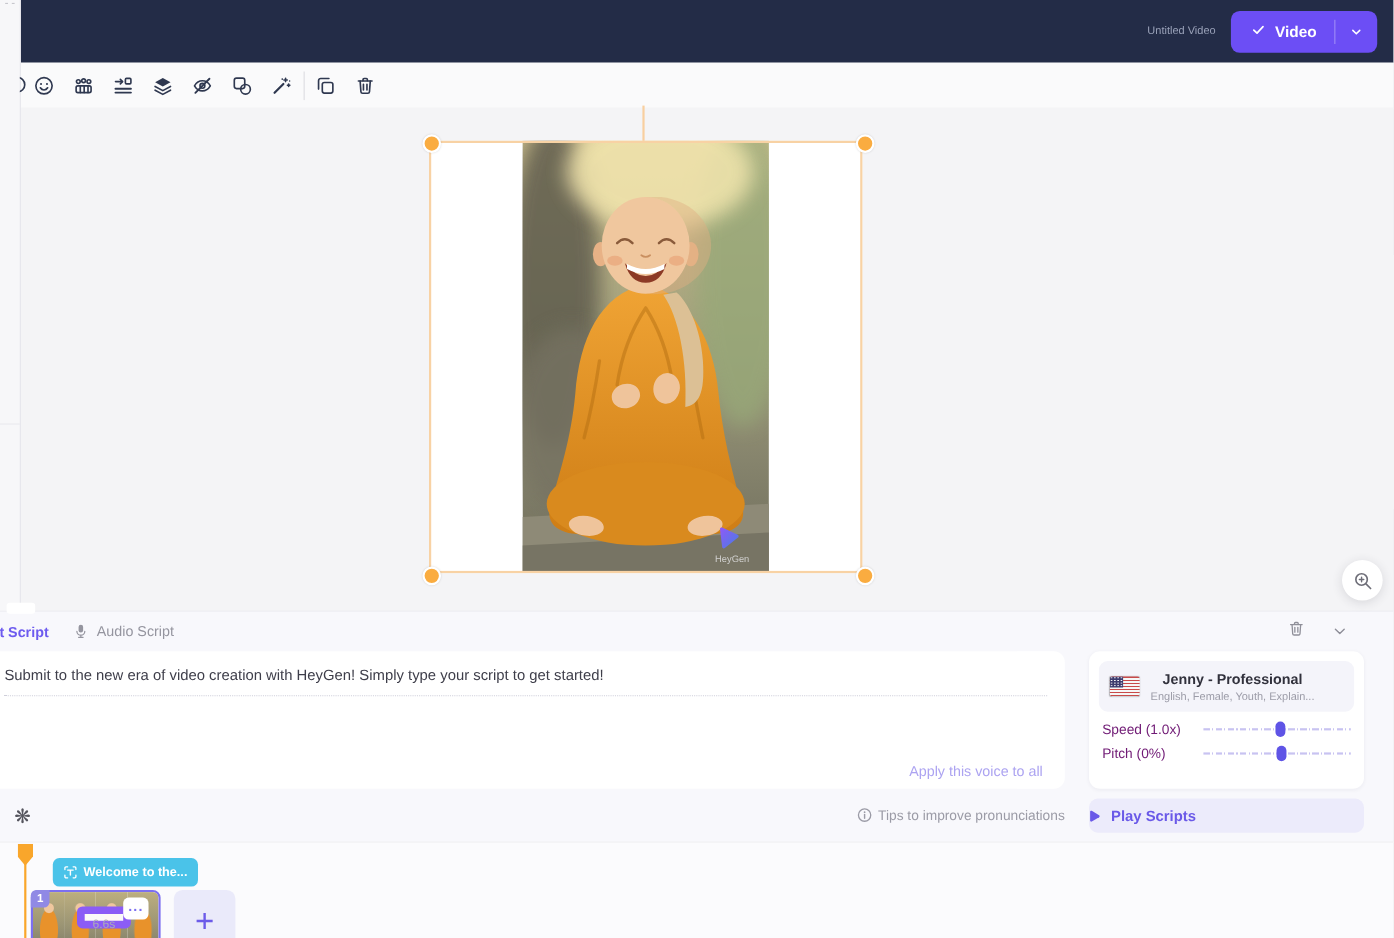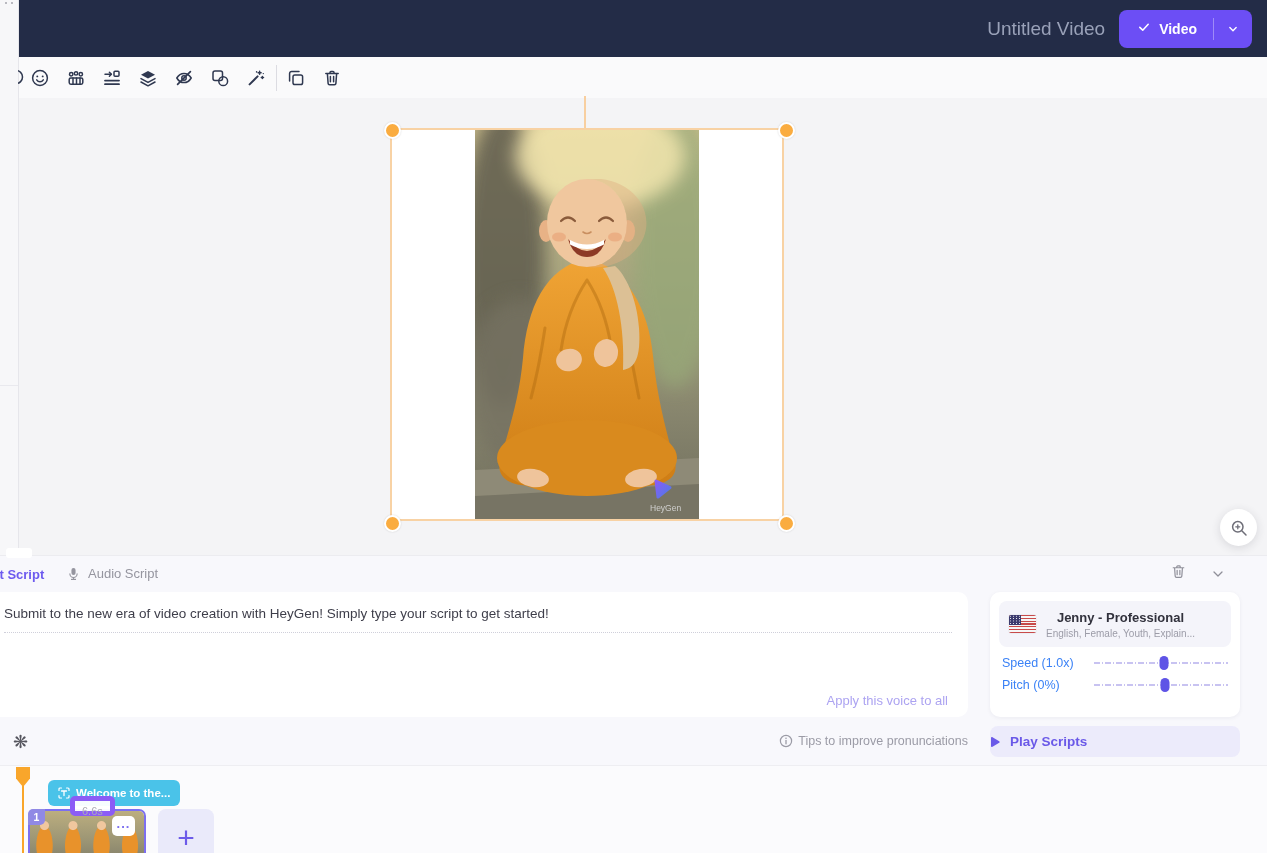--- a/index.html
+++ b/index.html
@@ -8,21 +8,21 @@
   .abs{position:absolute;}
 
   
   .left-strip{left:0;top:0;width:18px;height:555px;background:#F7F7F9;border-right:1px solid #E6E6EB;z-index:5;}
   .strip-dots{left:3px;top:1px;width:12px;height:4px;background-image:radial-gradient(#B9B9C0 1px,transparent 1.2px);background-size:6px 4px;}
   .strip-line{left:0;top:385px;width:18px;height:1px;background:#E9E9EE;}
   .strip-tab{left:6px;top:548px;width:26px;height:10px;background:#fff;border-radius:3px;z-index:6;}
 
   
   .navbar{left:18px;top:0;width:1249px;height:57px;background:#232C47;display:flex;align-items:center;justify-content:flex-end;gap:14px;padding-right:15px;box-sizing:border-box;}
-  .nav-title{color:#99A1B8;font-size:19px;}
+  .nav-title{color:#99A1B8;font-size:10px;}
   .btn-preview{display:flex;align-items:center;gap:8px;height:38px;padding:0 18px;border:1px solid #454F6E;border-radius:8px;color:#FFFFFF;font-size:14px;font-weight:bold;cursor:pointer;}
   .btn-submit{display:flex;align-items:center;height:38px;border-radius:8px;background:#6C4EF5;color:#fff;font-size:14px;font-weight:bold;cursor:pointer;}
   .submit-main{display:flex;align-items:center;gap:8px;padding:0 16px 0 18px;}
   .submit-divider{width:1px;height:22px;background:rgba(255,255,255,.35);}
   .submit-caret{padding:0 12px;display:flex;align-items:center;}
 
   
   .toolbar{left:18px;top:57px;width:1249px;height:41px;background:#FAFAFB;border-bottom:1px solid #EFEFF2;}
   .tb-icon{position:absolute;top:68px;width:20px;height:20px;z-index:6;cursor:pointer;}
   .tb-divider{left:276px;top:65px;width:1px;height:26px;background:#DCDCE2;z-index:6;}
@@ -54,42 +54,42 @@
   .voice-card{left:990px;top:592px;width:250px;height:125px;background:#fff;border-radius:10px;box-shadow:0 1px 4px rgba(30,30,60,.06);z-index:5;box-sizing:border-box;}
   .voice-row{margin:9px;height:46px;background:#F4F4FA;border-radius:8px;display:flex;align-items:center;gap:10px;padding:0 10px;cursor:pointer;text-align:center;}
   .flag{width:27px;height:18px;border-radius:2px;overflow:hidden;position:relative;flex:none;
         background:repeating-linear-gradient(180deg,#C84A4A 0 1.4px,#F6F6F6 1.4px 2.77px);box-shadow:0 0 1px rgba(0,0,0,.3);}
   .flag::after{content:"";position:absolute;left:0;top:0;width:11.5px;height:9.7px;background-color:#3C3B6E;
         background-image:radial-gradient(#fff .6px,transparent .8px);background-size:3px 2.4px;}
   .voice-meta{min-width:0;}
   .voice-name{font-size:13px;font-weight:bold;color:#31313C;white-space:nowrap;}
   .voice-attrs{font-size:10px;color:#9C9CA8;margin-top:3px;white-space:nowrap;overflow:hidden;text-overflow:ellipsis;max-width:180px;}
   .slider-row{margin:8px 12px 0;display:flex;align-items:center;}
-  .slider-label{width:92px;font-size:12.5px;color:#3b82f6;flex:none;}
+  .slider-label{width:92px;font-size:12.5px;color:#701a75;flex:none;}
   .slider{flex:1;position:relative;height:14px;cursor:pointer;}
   .slider-track{position:absolute;left:0;right:0;top:6px;height:2px;
         background:repeating-linear-gradient(90deg,#C8C3F1 0 6px,transparent 6px 8px,#C8C3F1 8px 9px,transparent 9px 11px);}
   .slider-thumb{position:absolute;top:0;width:9px;height:14px;border-radius:5px;background:#5F54E6;transform:translateX(-50%);}
 
   .gpt-icon{left:13px;top:731px;font-size:18px;color:#55555E;z-index:6;cursor:pointer;}
   .tips{position:absolute;right:299px;top:734px;display:flex;align-items:center;gap:5px;font-size:12.5px;color:#9B9BA6;z-index:6;cursor:pointer;}
   .btn-play-scripts{left:990px;top:726px;width:250px;height:31px;border-radius:8px;background:#ECEBFB;color:#6A59E8;font-size:13.5px;font-weight:bold;display:flex;align-items:center;justify-content:flex-start;gap:9px;cursor:pointer;z-index:6;}
 
   
   .timeline{left:0;top:765px;width:1267px;height:88px;background:#FBFBFD;border-top:1px solid #EEEEF2;}
   .playhead{left:16px;top:767px;width:14px;height:20px;background:#F9A62B;clip-path:polygon(0 0,100% 0,100% 58%,50% 100%,0 58%);z-index:8;cursor:ew-resize;}
   .playhead-line{left:22px;top:785px;width:2px;height:68px;background:#F9A62B;z-index:8;}
   .caption-pill{left:28px;top:780px;height:26px;border-radius:6px;background:#4AC3E9;color:#fff;font-size:11.5px;font-weight:bold;display:flex;align-items:center;gap:6px;padding:0 10px;z-index:7;cursor:pointer;margin-left:20px;}
   .scene-card{left:28px;top:809px;width:118px;height:60px;border:2px solid #7C6FF0;border-radius:7px;overflow:hidden;display:flex;z-index:6;cursor:pointer;box-sizing:border-box;}
   .mthumb{width:28.5px;height:100%;flex:none;
       background:radial-gradient(circle at 50% 26%,#F0C79E 0 4px,transparent 5px),
                  radial-gradient(ellipse at 50% 62%,#E8922B 0 38%,transparent 42%),
                  linear-gradient(180deg,#BCAE7F 0%,#9A9474 55%,#7C7967 100%);}
   .scene-badge{position:absolute;left:28px;top:809px;width:17px;height:16px;background:#9089E5;color:#fff;font-size:10.5px;font-weight:bold;display:flex;align-items:center;justify-content:center;border-radius:5px 0 5px 0;z-index:7;}
-  .dur-pill{position:absolute;left:70px;top:796px;height:20px;padding:0 7px;background:rgba(255,255,255,.95);border:5px solid #8b5cf6;border-radius:5px;font-size:11px;color:#ABABB6;line-height:20px;z-index:7;box-sizing:border-box;}
+  .dur-pill{position:absolute;left:70px;top:824px;height:20px;padding:0 7px;background:rgba(255,255,255,.95);border:7px solid #8b5cf6;border-radius:5px;font-size:11px;color:#ABABB6;line-height:20px;z-index:7;box-sizing:border-box;}
   .more-pill{position:absolute;left:112px;top:816px;width:23px;height:20px;background:#fff;border-radius:5px;color:#7C6FF0;font-size:13px;font-weight:bold;text-align:center;line-height:16px;letter-spacing:1px;z-index:7;cursor:pointer;}
   .add-card{left:158px;top:809px;width:56px;height:60px;background:#EAEAFA;border-radius:8px;display:flex;align-items:center;justify-content:center;z-index:6;cursor:pointer;color:#6C5BE9;font-size:30px;font-weight:300;line-height:1;padding-bottom:2px;box-sizing:border-box;}
 </style>
 </head>
 <body>
 
 <div class="stage">
 
   <div class="abs navbar">
     <span class="nav-title">Untitled Video</span>

